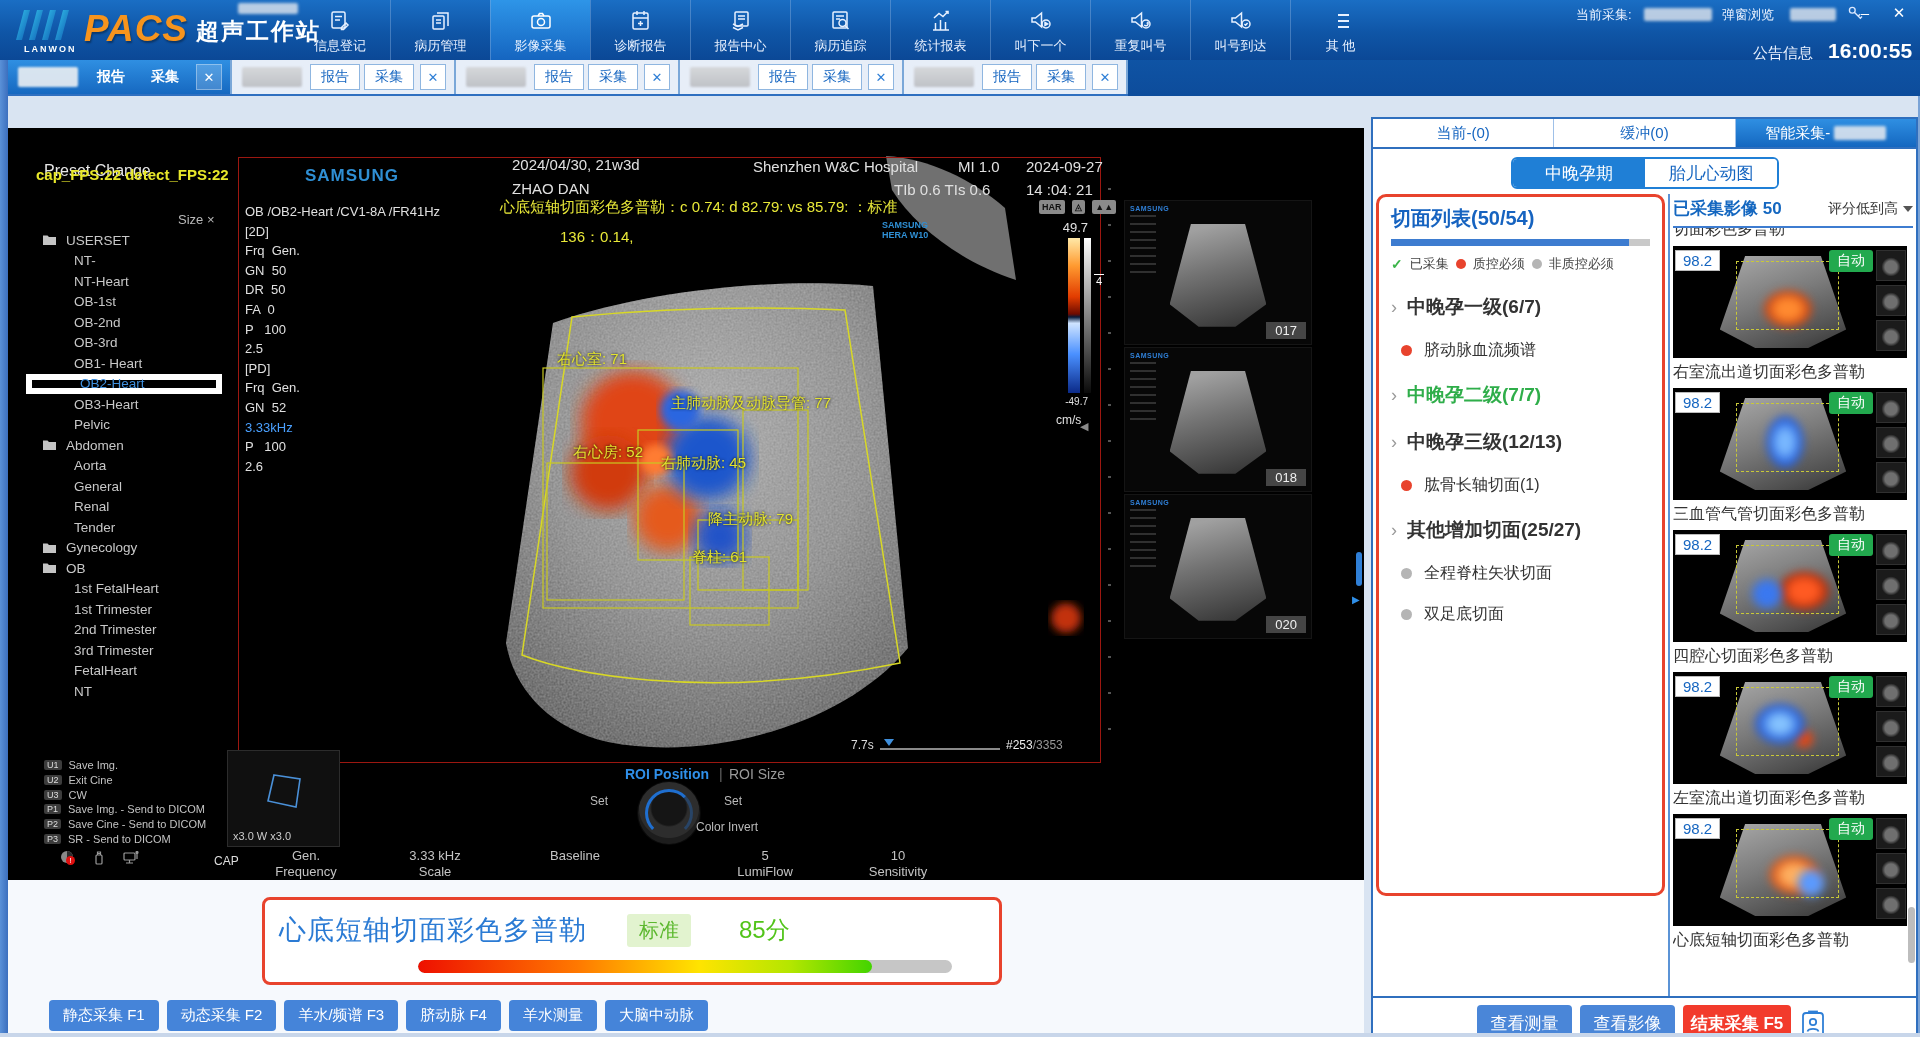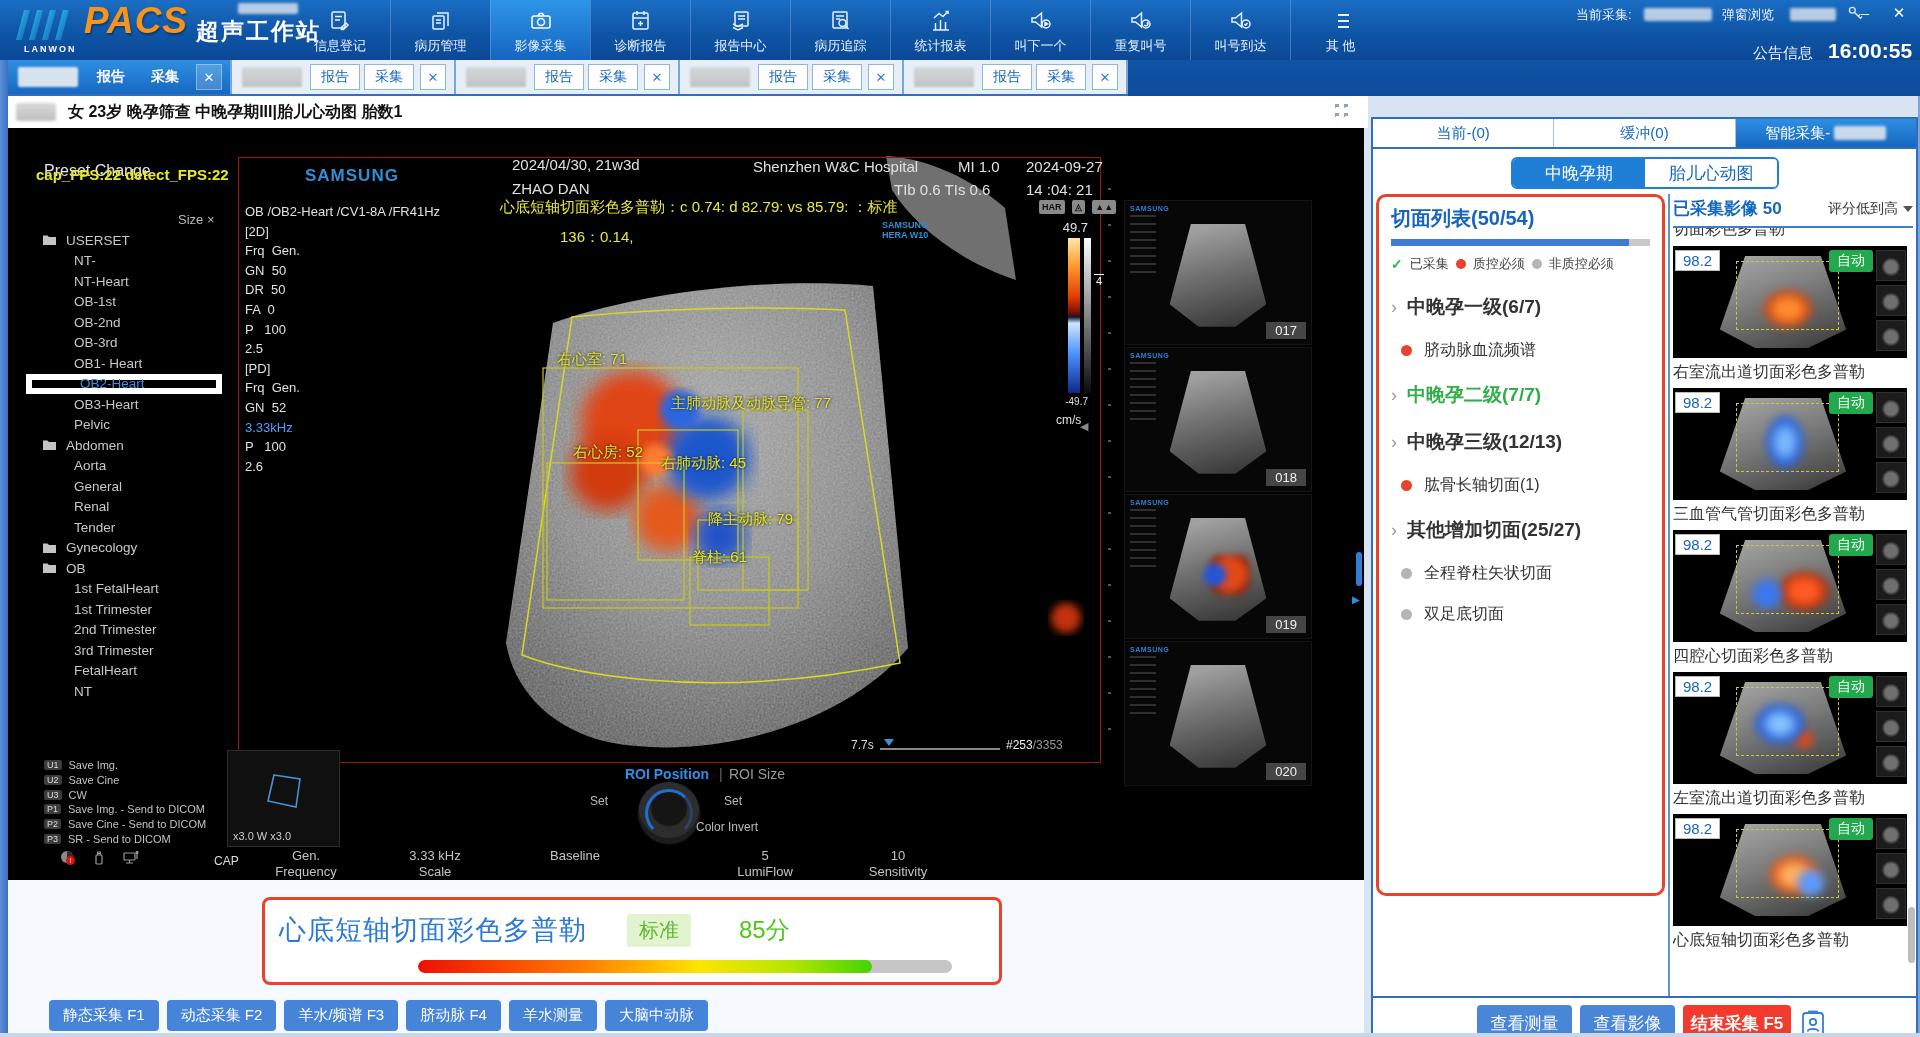--- a/index.html
+++ b/index.html
@@ -11,21 +11,21 @@
   }
   .abs { position:absolute; }
 
   
   .topbar { position:absolute; left:0; top:0; width:1920px; height:60px;
     background:linear-gradient(180deg,#1a6ec4 0%,#0f55a6 55%,#0b4896 100%); }
   .topbar-rightblue { position:absolute; left:1128px; top:0; width:792px; height:96px;
     background:linear-gradient(180deg,#1a6ec4 0%,#0f55a6 55%,#0d4c9b 100%); }
   .logo-waves { position:absolute; left:14px; top:6px; }
   .brand-small { position:absolute; left:24px; top:44px; color:#fff; font-size:9px; letter-spacing:2px; font-weight:bold;}
-  .brand-pacs { position:absolute; left:84px; top:0; color:#f7941d; font-size:37px; font-weight:bold; font-style:italic; letter-spacing:1px; text-shadow:1px 2px 2px rgba(0,0,0,.35);}
+  .brand-pacs { position:absolute; left:84px; top:8px; color:#f7941d; font-size:37px; font-weight:bold; font-style:italic; letter-spacing:1px; text-shadow:1px 2px 2px rgba(0,0,0,.35);}
   .brand-title { position:absolute; left:196px; top:16px; color:#fff; font-size:23px; font-weight:bold; letter-spacing:2px;}
   .menu { position:absolute; left:290px; top:0; height:60px; display:flex; }
   .menu-item { width:100px; height:60px; display:flex; flex-direction:column; align-items:center; justify-content:flex-end;
     padding-bottom:5px; color:#eaf2ff; font-size:13px; cursor:pointer; border-left:1px solid rgba(130,170,220,.45); }
   .menu-item:first-child { border-left:none; }
   .menu-item svg { margin-bottom:4px; }
   .menu-item.active { background:linear-gradient(180deg,#2e95e8,#1565c0); }
   .tb-blur { background:rgba(225,230,238,.8); border-radius:2px; filter:blur(1.5px); }
   .tbr1 { position:absolute; top:6px; color:#eaf2ff; font-size:13px; }
   .tb-ctl { position:absolute; top:4px; color:#fff; font-size:15px; cursor:pointer; width:22px; text-align:center;}
@@ -396,25 +396,20 @@
       </div>
 
       <div class="tabgroup">
         <span class="name-chip"></span>
         <span class="tg-btn">报告</span>
         <span class="tg-btn">采集</span>
         <span class="tg-x">✕</span>
       </div>
     </div>
 
-  <div class="patientbar">
-    <span class="name-chip"></span>
-    <span class="patient-summary">女 23岁 晚孕筛查 中晚孕期III|胎儿心动图 胎数1</span>
-    <span class="grid-icon"></span>
-  </div>
 
   <div class="viewport">
 
     <svg class="abs icon" style="left:0;top:0;" width="1356" height="752" viewBox="0 0 1356 752">
       <defs>
         <radialGradient id="fg" cx="50%" cy="32%" r="80%">
           <stop offset="0%" stop-color="#a0a0a0"></stop>
             <stop offset="50%" stop-color="#808080"></stop>
             <stop offset="100%" stop-color="#454545"></stop>
         </radialGradient>
@@ -640,21 +635,21 @@
 
     <div class="shortcuts">
 
         <div class="sc-row">
           <span class="sc-key">U1</span>
           <span class="sc-text">Save Img.</span>
         </div>
 
         <div class="sc-row">
           <span class="sc-key">U2</span>
-          <span class="sc-text">Save Cine</span>
+          <span class="sc-text">Exit Cine</span>
         </div>
 
         <div class="sc-row">
           <span class="sc-key">U3</span>
           <span class="sc-text">CW</span>
         </div>
 
         <div class="sc-row">
           <span class="sc-key">P1</span>
           <span class="sc-text">Save Img. - Send to DICOM</span>
@@ -754,27 +749,20 @@
         </div>
 
         <div class="strip-frame">
           <span class="strip-brand">SAMSUNG</span>
           <span class="strip-lines"></span>
           <div class="strip-fan"></div>
 
           <span class="strip-num">018</span>
         </div>
 
-        <div class="strip-frame color">
-          <span class="strip-brand">SAMSUNG</span>
-          <span class="strip-lines"></span>
-          <div class="strip-fan"></div>
-          <div class="strip-blob"></div>
-          <span class="strip-num">019</span>
-        </div>
 
         <div class="strip-frame">
           <span class="strip-brand">SAMSUNG</span>
           <span class="strip-lines"></span>
           <div class="strip-fan"></div>
 
           <span class="strip-num">020</span>
         </div>
       </div>
     <div class="strip-scroll"></div>

